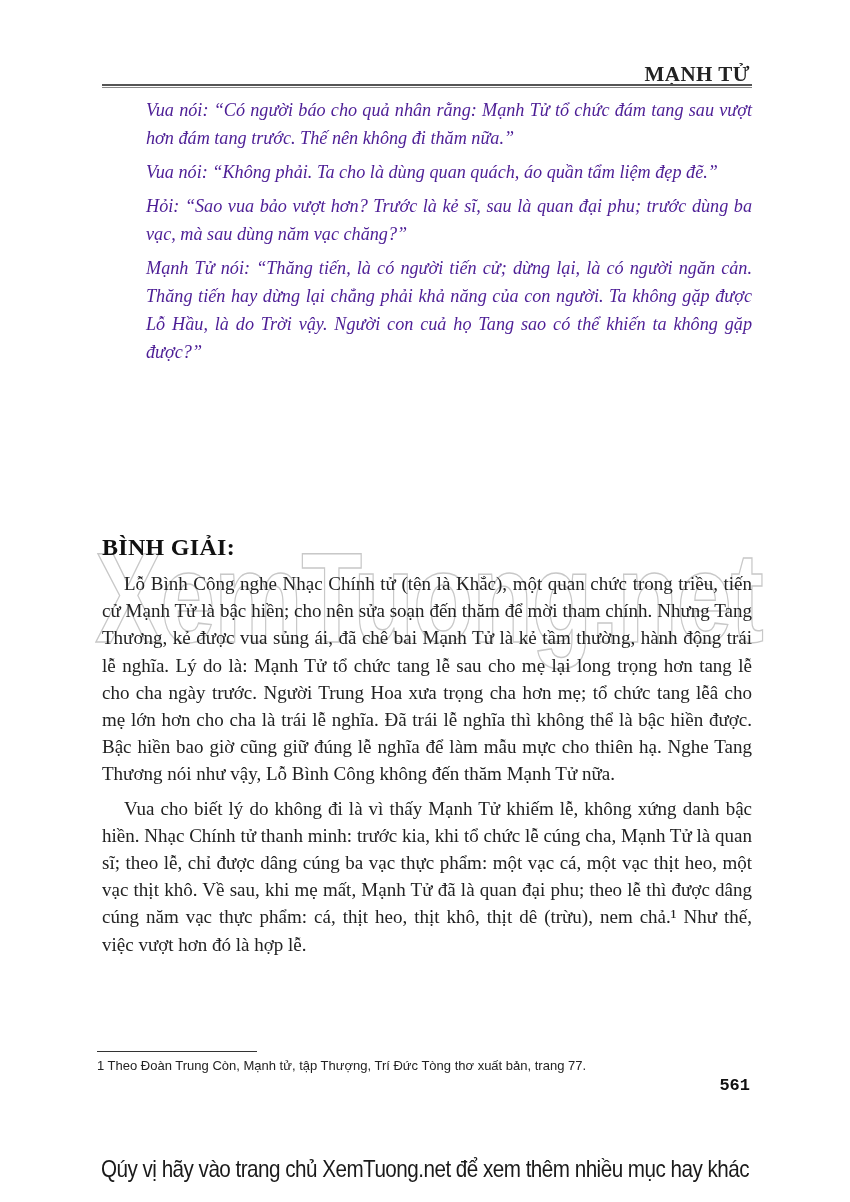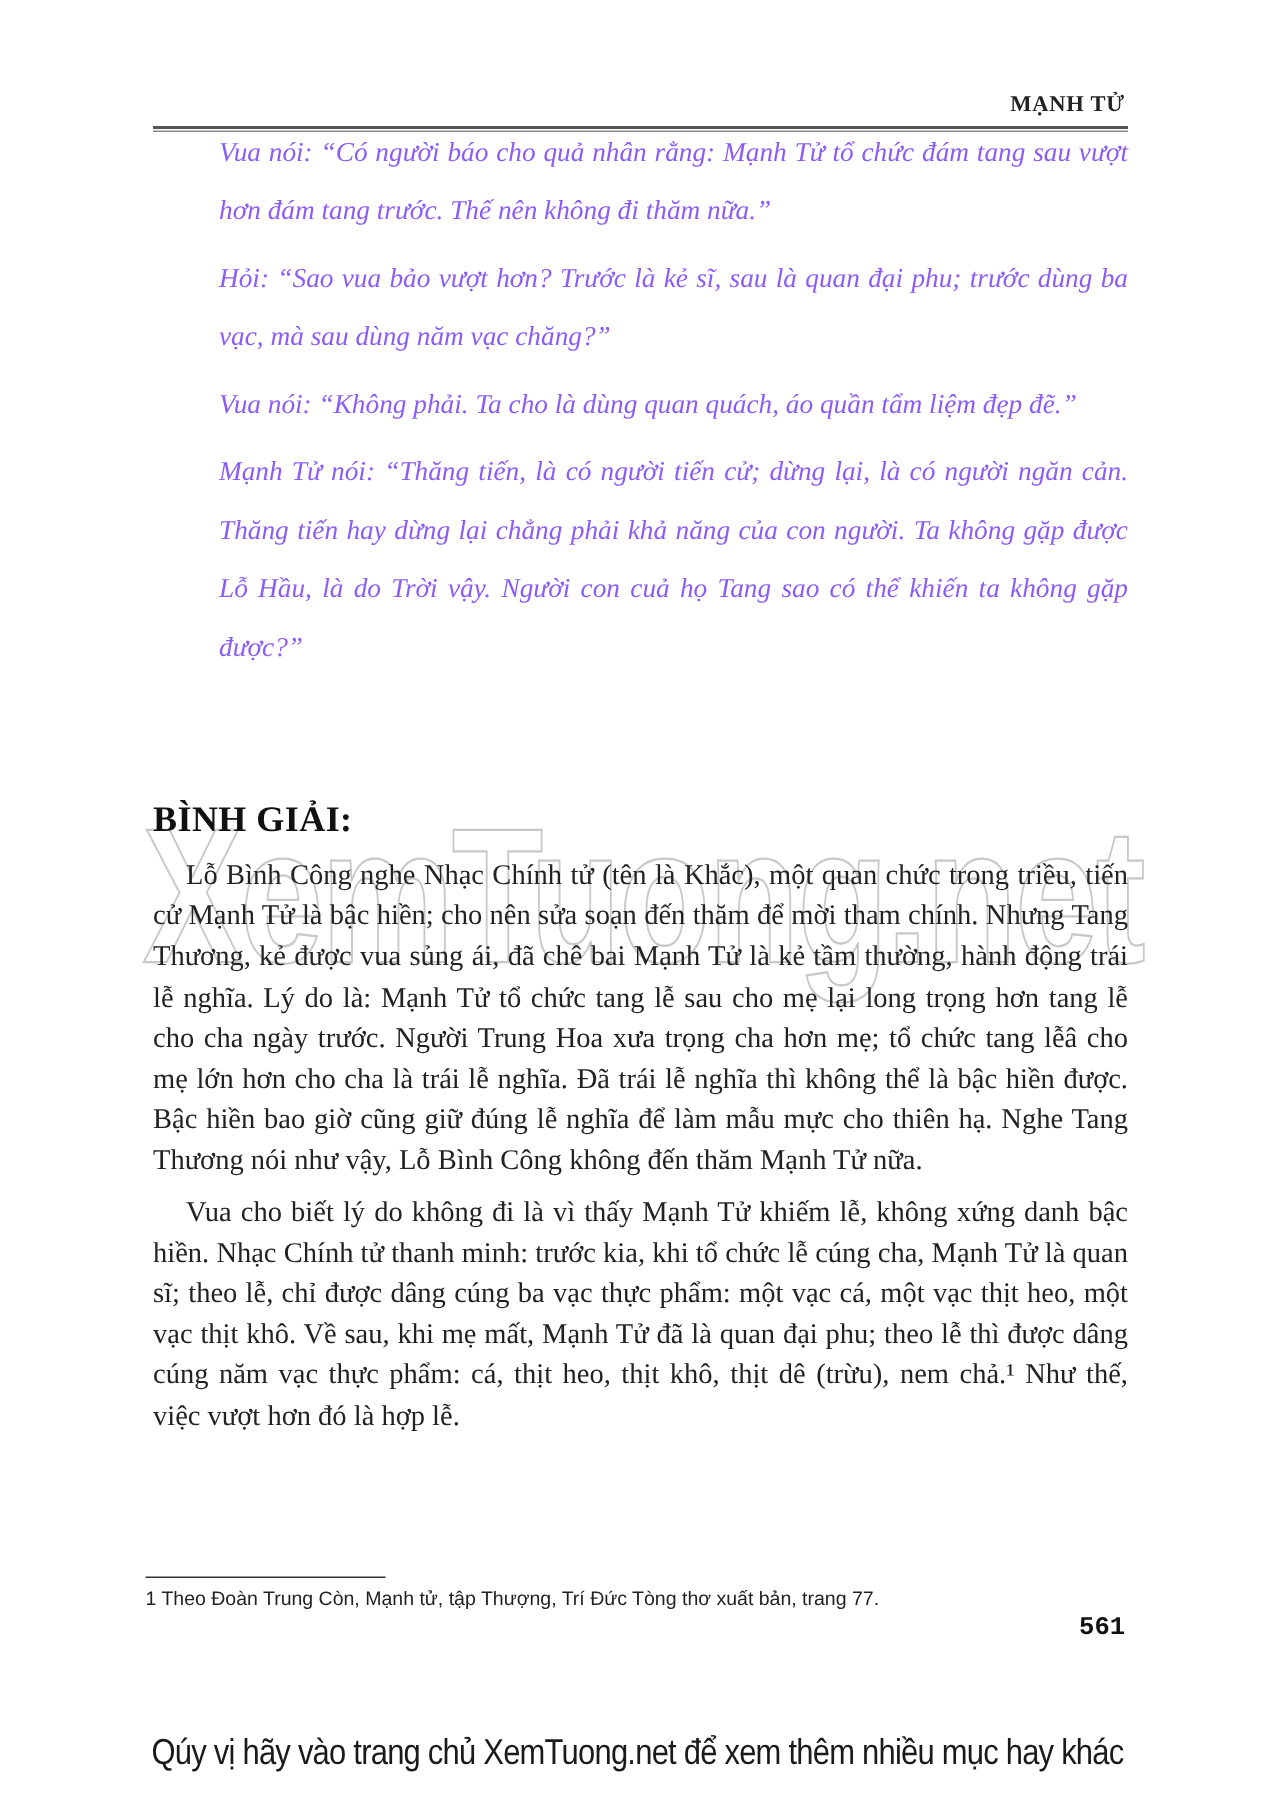--- a/index.html
+++ b/index.html
@@ -1,30 +1,30 @@
 <!DOCTYPE html>
 <html><head>
   <meta charset="utf-8">
   <style>
     html, body { margin: 0; padding: 0; background: #ffffff; }
     body { width: 850px; height: 1202px; position: relative; overflow: hidden; color: #1a1a1a; }
     .page { position: absolute; left: 0; top: 0; width: 850px; height: 1202px; }
     .running-head {
       position: absolute; top: 62px; right: 100px;
       font-family: "Liberation Serif", "DejaVu Serif", serif;
-      font-weight: bold; font-size: 15px; letter-spacing: 0.5px; color: #222;
+      font-weight: bold; font-size: 21px; letter-spacing: 0.5px; color: #222;
     }
     .head-rule {
       position: absolute; top: 84px; left: 102px; width: 650px; height: 4px;
       border-top: 2px solid #555; border-bottom: 1px solid #888; box-sizing: border-box;
     }
     .quote-block {
-      position: absolute; left: 146px; top: 82px; width: 606px;
+      position: absolute; left: 146px; top: 96px; width: 606px;
       font-family: "Liberation Serif", "DejaVu Serif", serif;
-      font-style: italic; font-size: 18.2px; line-height: 39px; color: #8b5cf6;
+      font-style: italic; font-size: 18.2px; line-height: 28px; color: #4c1d95;
       text-align: justify;
     }
     .quote-block p { margin: 0 0 6px 0; }
     .section-heading {
       position: absolute; left: 102px; top: 534px;
       font-family: "Liberation Serif", "DejaVu Serif", serif;
       font-weight: bold; font-size: 24px; color: #111; letter-spacing: 0.3px;
       z-index: 2;
       text-align: right;
     }
@@ -67,22 +67,22 @@
 </head>
 <body>
 
 <div class="page">
 
   <div class="running-head">MẠNH TỬ</div>
   <div class="head-rule"></div>
 
   <div class="quote-block">
     <p>Vua nói: “Có người báo cho quả nhân rằng: Mạnh Tử tổ chức đám tang sau vượt hơn đám tang trước. Thế nên không đi thăm nữa.”</p>
+    <p>Vua nói: “Không phải. Ta cho là dùng quan quách, áo quần tẩm liệm đẹp đẽ.”</p>
     <p>Hỏi: “Sao vua bảo vượt hơn? Trước là kẻ sĩ, sau là quan đại phu; trước dùng ba vạc, mà sau dùng năm vạc chăng?”</p>
-    <p>Vua nói: “Không phải. Ta cho là dùng quan quách, áo quần tẩm liệm đẹp đẽ.”</p>
     <p>Mạnh Tử nói: “Thăng tiến, là có người tiến cử; dừng lại, là có người ngăn cản. Thăng tiến hay dừng lại chẳng phải khả năng của con người. Ta không gặp được Lỗ Hầu, là do Trời vậy. Người con cuả họ Tang sao có thể khiến ta không gặp được?”</p>
   </div>
 
   <div class="watermark">XemTuong.net</div>
 
   <div class="section-heading">BÌNH GIẢI:</div>
 
   <div class="body-block">
     <p>Lỗ Bình Công nghe Nhạc Chính tử (tên là Khắc), một quan chức trong triều, tiến cử Mạnh Tử là bậc hiền; cho nên sửa soạn đến thăm để mời tham chính. Nhưng Tang Thương, kẻ được vua sủng ái, đã chê bai Mạnh Tử là kẻ tầm thường, hành động trái lễ nghĩa. Lý do là: Mạnh Tử tổ chức tang lễ sau cho mẹ lại long trọng hơn tang lễ cho cha ngày trước. Người Trung Hoa xưa trọng cha hơn mẹ; tổ chức tang lễâ cho mẹ lớn hơn cho cha là trái lễ nghĩa. Đã trái lễ nghĩa thì không thể là bậc hiền được. Bậc hiền bao giờ cũng giữ đúng lễ nghĩa để làm mẫu mực cho thiên hạ. Nghe Tang Thương nói như vậy, Lỗ Bình Công không đến thăm Mạnh Tử nữa.</p>
     <p>Vua cho biết lý do không đi là vì thấy Mạnh Tử khiếm lễ, không xứng danh bậc hiền. Nhạc Chính tử thanh minh: trước kia, khi tổ chức lễ cúng cha, Mạnh Tử là quan sĩ; theo lễ, chỉ được dâng cúng ba vạc thực phẩm: một vạc cá, một vạc thịt heo, một vạc thịt khô. Về sau, khi mẹ mất, Mạnh Tử đã là quan đại phu; theo lễ thì được dâng cúng năm vạc thực phẩm: cá, thịt heo, thịt khô, thịt dê (trừu), nem chả.¹ Như thế, việc vượt hơn đó là hợp lễ.</p>

